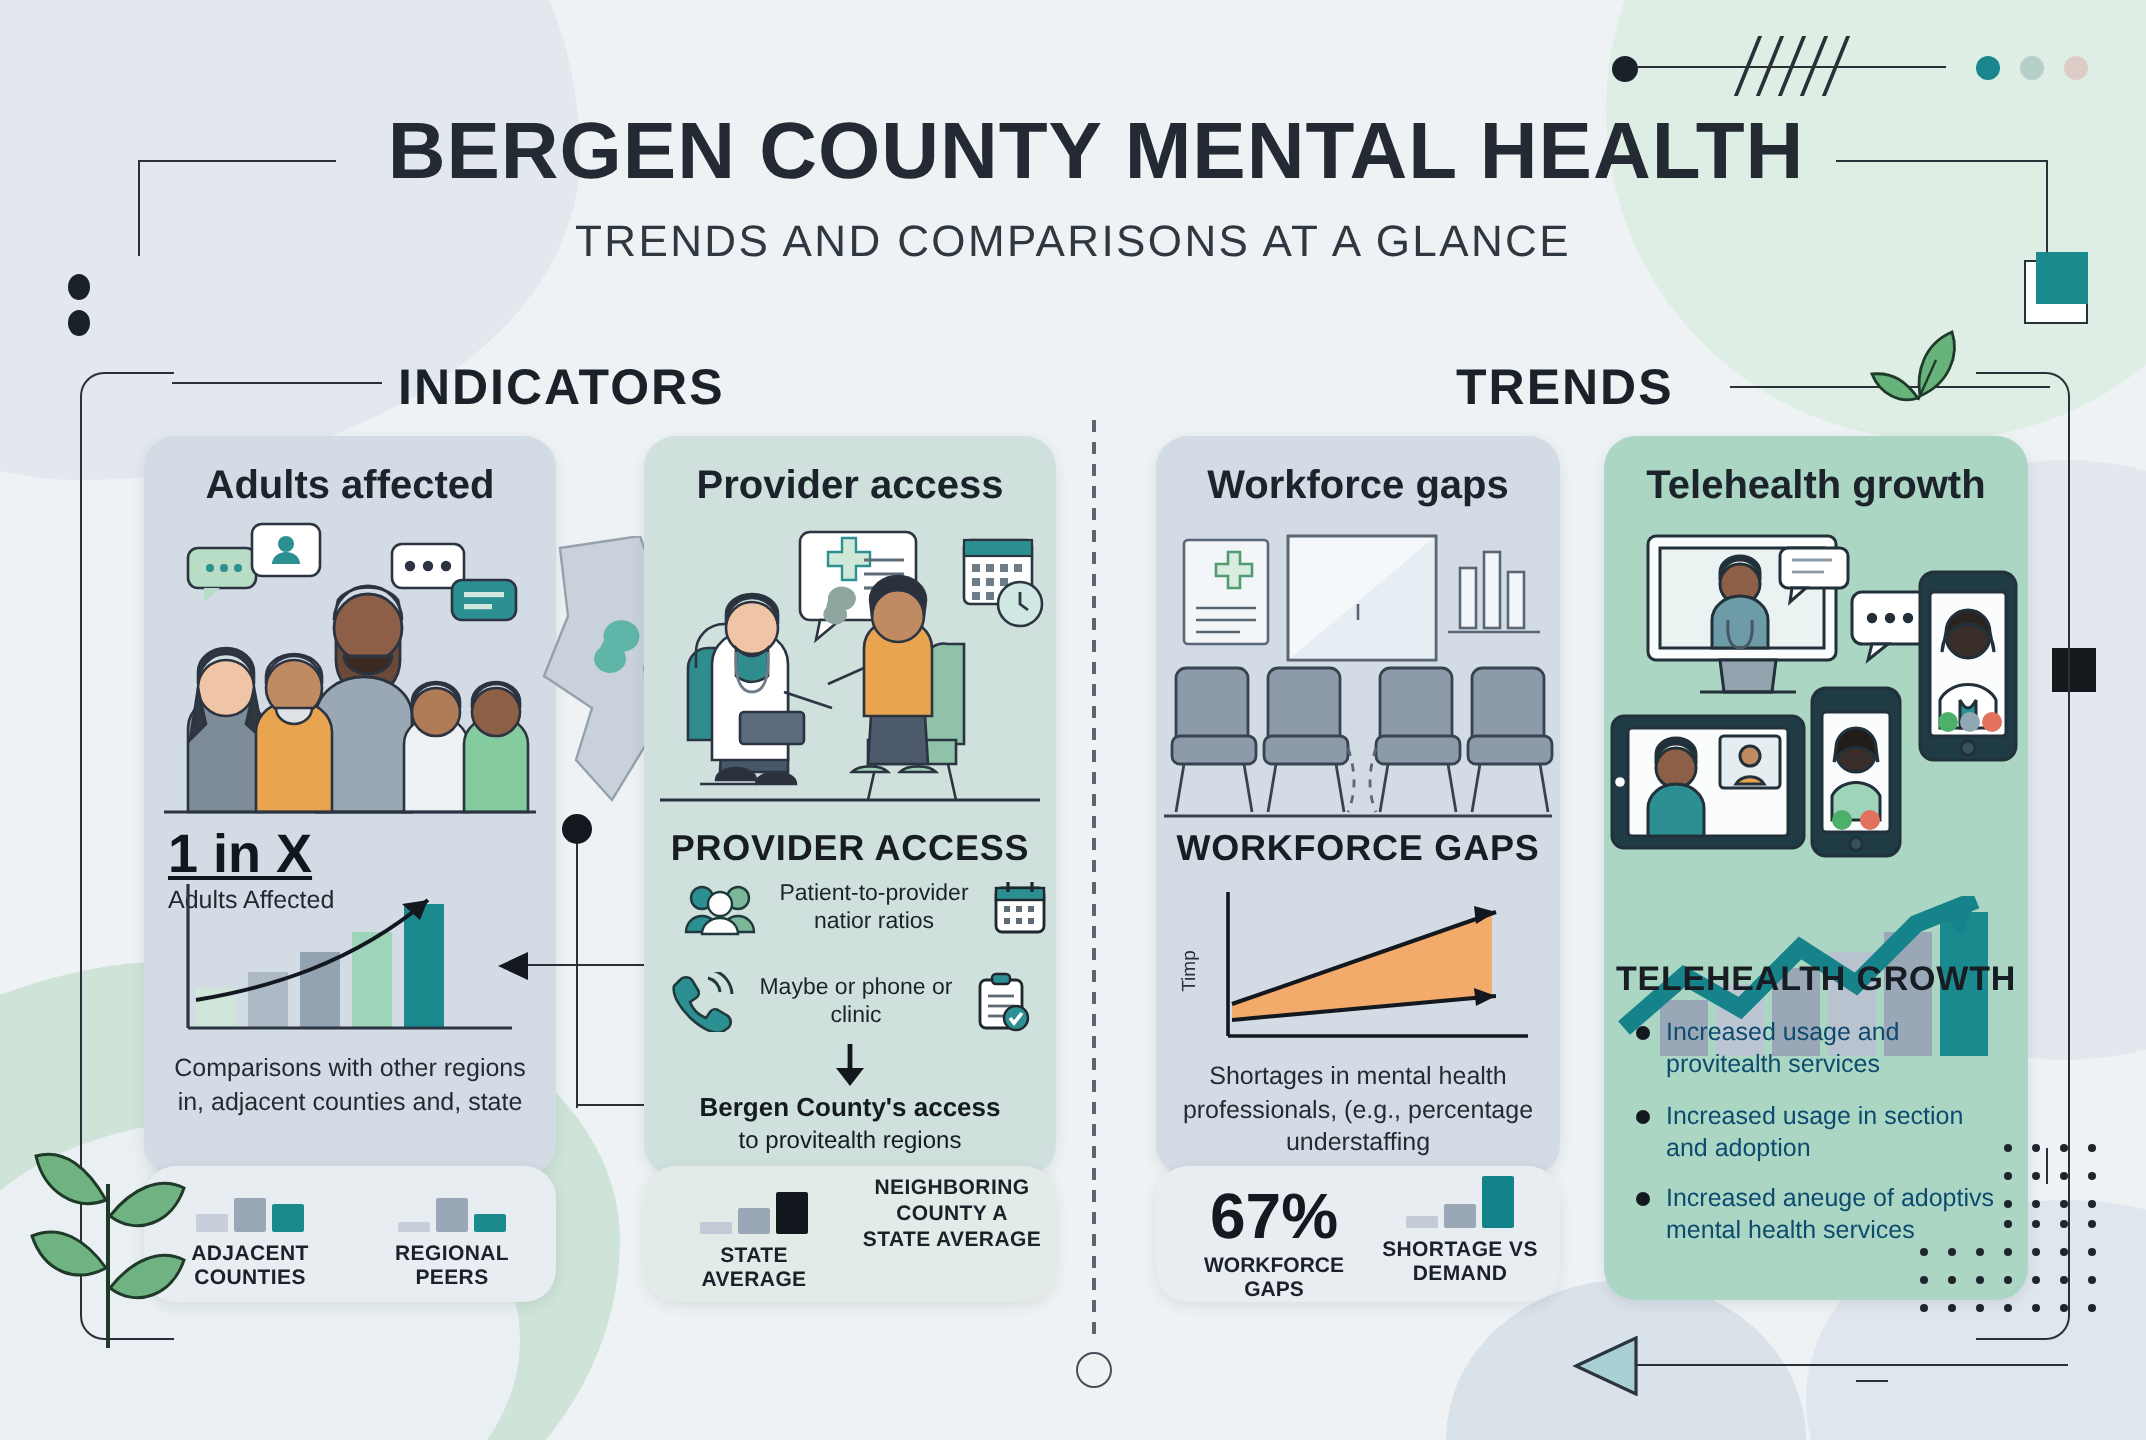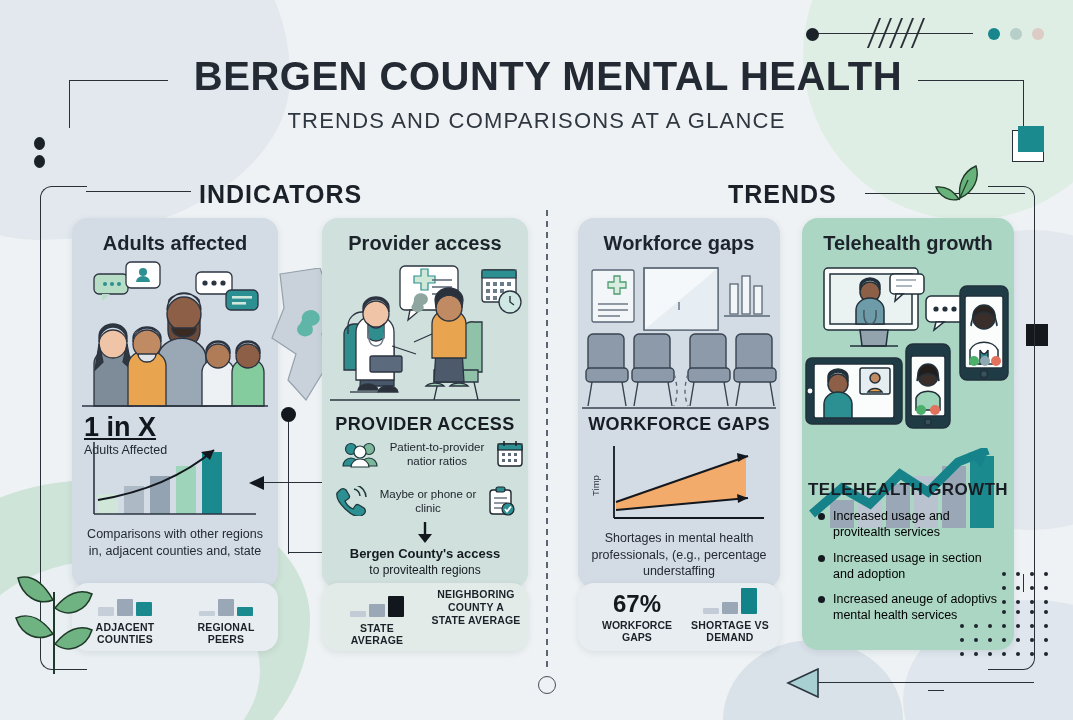--- a/index.html
+++ b/index.html
@@ -84,31 +84,31 @@
   .c4{left:802px;top:218px;width:212px;height:432px;background:#abd6c4;border-radius:16px;}
 
   .illus{position:absolute;left:0;right:0;}
 
   
   .legend{position:absolute;display:flex;flex-direction:column;align-items:center;}
   .legend .bars{display:flex;align-items:flex-end;gap:3px;height:24px;margin-bottom:5px;}
   .legend .bars i{display:block;width:16px;border-radius:1px;}
   .legend .lbl{font-size:10.5px;font-weight:700;line-height:1.15;text-align:center;color:#1b2128;letter-spacing:.2px;}
 
-  .bigstat{font-size:24px;font-weight:700;color:#14191f;text-align:center;line-height:1;}
+  .bigstat{font-size:32px;font-weight:700;color:#14191f;text-align:center;line-height:1;}
   .bigstat-lbl{font-size:10.5px;font-weight:700;line-height:1.15;text-align:center;color:#1b2128;margin-top:3px;}
 
   
   svg{display:block;}
   .row-item{display:flex;align-items:center;justify-content:center;gap:7px;}
   .row-txt{font-size:11.5px;line-height:1.25;text-align:center;color:#1c2229;}
   .bc-txt{font-size:13px;font-weight:700;color:#141a20;text-align:center;line-height:1.3;}
   .bc-txt small{display:block;font-weight:400;font-size:12px;}
   .bullets{margin:0;padding:0;list-style:none;}
-  .bullets li{display:flex;gap:8px;align-items:flex-start;margin-bottom:9px;font-size:12.5px;line-height:1.3;color:#000000;}
+  .bullets li{display:flex;gap:8px;align-items:flex-start;margin-bottom:9px;font-size:12.5px;line-height:1.3;color:#0c4a6e;}
   .bullets li .bdot{flex:0 0 auto;width:7px;height:7px;border-radius:50%;background:#14191f;margin-top:5px;}
   .oneinx{font-size:27px;font-weight:700;color:#12171d;line-height:1;text-decoration:underline;}
   .oneinx-sub{font-size:12.5px;color:#222a31;margin-top:2px;}
   .ylabel{font-size:9.5px;color:#2b333b;transform:rotate(-90deg);transform-origin:center;white-space:nowrap;}
 </style>
 </head>
 <body>
 
 <div class="stage">
 

